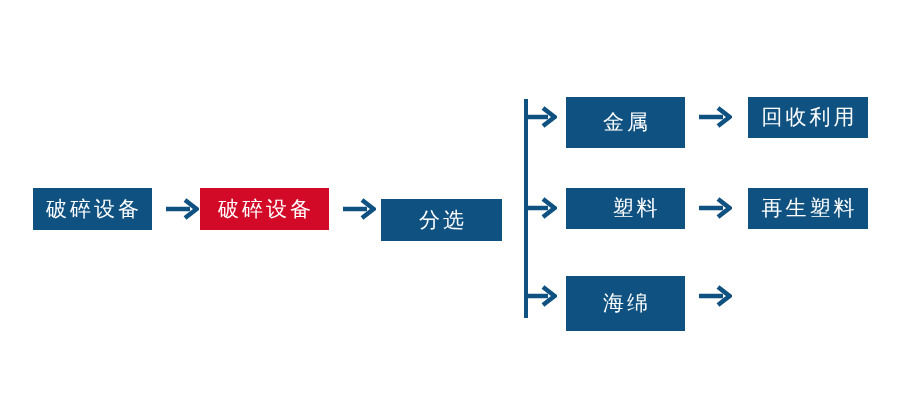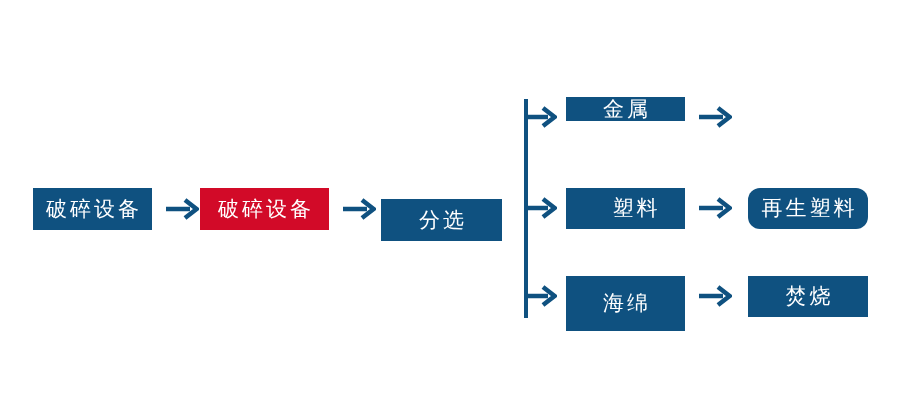--- a/index.html
+++ b/index.html
@@ -86,59 +86,59 @@
 
   <div class="branch-trunk" style="left:524px; top:99px; width:4px; height:219px;"></div>
 
   <span class="branch-arrow" style="left:526px; top:105px; width:31px; height:24px;">
     <svg width="31" height="24" viewBox="0 0 31 24">
       <path d="M0 12 H22" stroke="#0f5180" stroke-width="4.5" fill="none" stroke-linecap="butt"></path>
       <path d="M17 3 L28.5 12 L17 21" stroke="#0f5180" stroke-width="4.5" fill="none" stroke-linejoin="miter" stroke-linecap="butt"></path>
     </svg>
   </span>
 
-  <div class="node-box node-blue" style="left:566px; top:97px; width:119px; height:24px;">金属</div>
+  <div class="node-box node-blue" style="left:566px; top:97px; width:119px; height:51px;">金属</div>
 
   <span class="arrow-h" style="left:698px; top:105px; width:34px; height:24px;">
     <svg width="34" height="24" viewBox="0 0 34 24">
       <path d="M1 12 H25" stroke="#0f5180" stroke-width="4.5" fill="none" stroke-linecap="butt"></path>
       <path d="M20 3 L31.5 12 L20 21" stroke="#0f5180" stroke-width="4.5" fill="none" stroke-linejoin="miter" stroke-linecap="butt"></path>
     </svg>
   </span>
 
+  <div class="node-box node-blue" style="left:748px; top:97px; width:120px; height:41px;">回收利用</div>
 
   <span class="branch-arrow" style="left:526px; top:196px; width:31px; height:24px;">
     <svg width="31" height="24" viewBox="0 0 31 24">
       <path d="M0 12 H22" stroke="#0f5180" stroke-width="4.5" fill="none" stroke-linecap="butt"></path>
       <path d="M17 3 L28.5 12 L17 21" stroke="#0f5180" stroke-width="4.5" fill="none" stroke-linejoin="miter" stroke-linecap="butt"></path>
     </svg>
   </span>
 
   <div class="node-box node-blue" style="left:566px; top:188px; width:119px; height:41px;padding-left:19px;">塑料</div>
 
   <span class="arrow-h" style="left:698px; top:196px; width:34px; height:24px;">
     <svg width="34" height="24" viewBox="0 0 34 24">
       <path d="M1 12 H25" stroke="#0f5180" stroke-width="4.5" fill="none" stroke-linecap="butt"></path>
       <path d="M20 3 L31.5 12 L20 21" stroke="#0f5180" stroke-width="4.5" fill="none" stroke-linejoin="miter" stroke-linecap="butt"></path>
     </svg>
   </span>
 
-  <div class="node-box node-blue" style="left:748px; top:188px; width:120px; height:41px;border-radius:12px;">再生塑料</div>
+  <div class="node-box node-blue" style="left:748px; top:188px; width:120px; height:41px;">再生塑料</div>
 
   <span class="branch-arrow" style="left:526px; top:284px; width:31px; height:24px;">
     <svg width="31" height="24" viewBox="0 0 31 24">
       <path d="M0 12 H22" stroke="#0f5180" stroke-width="4.5" fill="none" stroke-linecap="butt"></path>
       <path d="M17 3 L28.5 12 L17 21" stroke="#0f5180" stroke-width="4.5" fill="none" stroke-linejoin="miter" stroke-linecap="butt"></path>
     </svg>
   </span>
 
   <div class="node-box node-blue" style="left:566px; top:276px; width:119px; height:55px;">海绵</div>
 
   <span class="arrow-h" style="left:698px; top:284px; width:34px; height:24px;">
     <svg width="34" height="24" viewBox="0 0 34 24">
       <path d="M1 12 H25" stroke="#0f5180" stroke-width="4.5" fill="none" stroke-linecap="butt"></path>
       <path d="M20 3 L31.5 12 L20 21" stroke="#0f5180" stroke-width="4.5" fill="none" stroke-linejoin="miter" stroke-linecap="butt"></path>
     </svg>
   </span>
 
-  <div class="node-box node-blue" style="left:748px; top:276px; width:120px; height:41px;">焚烧</div>
 
 </div>
 
 </body></html>

